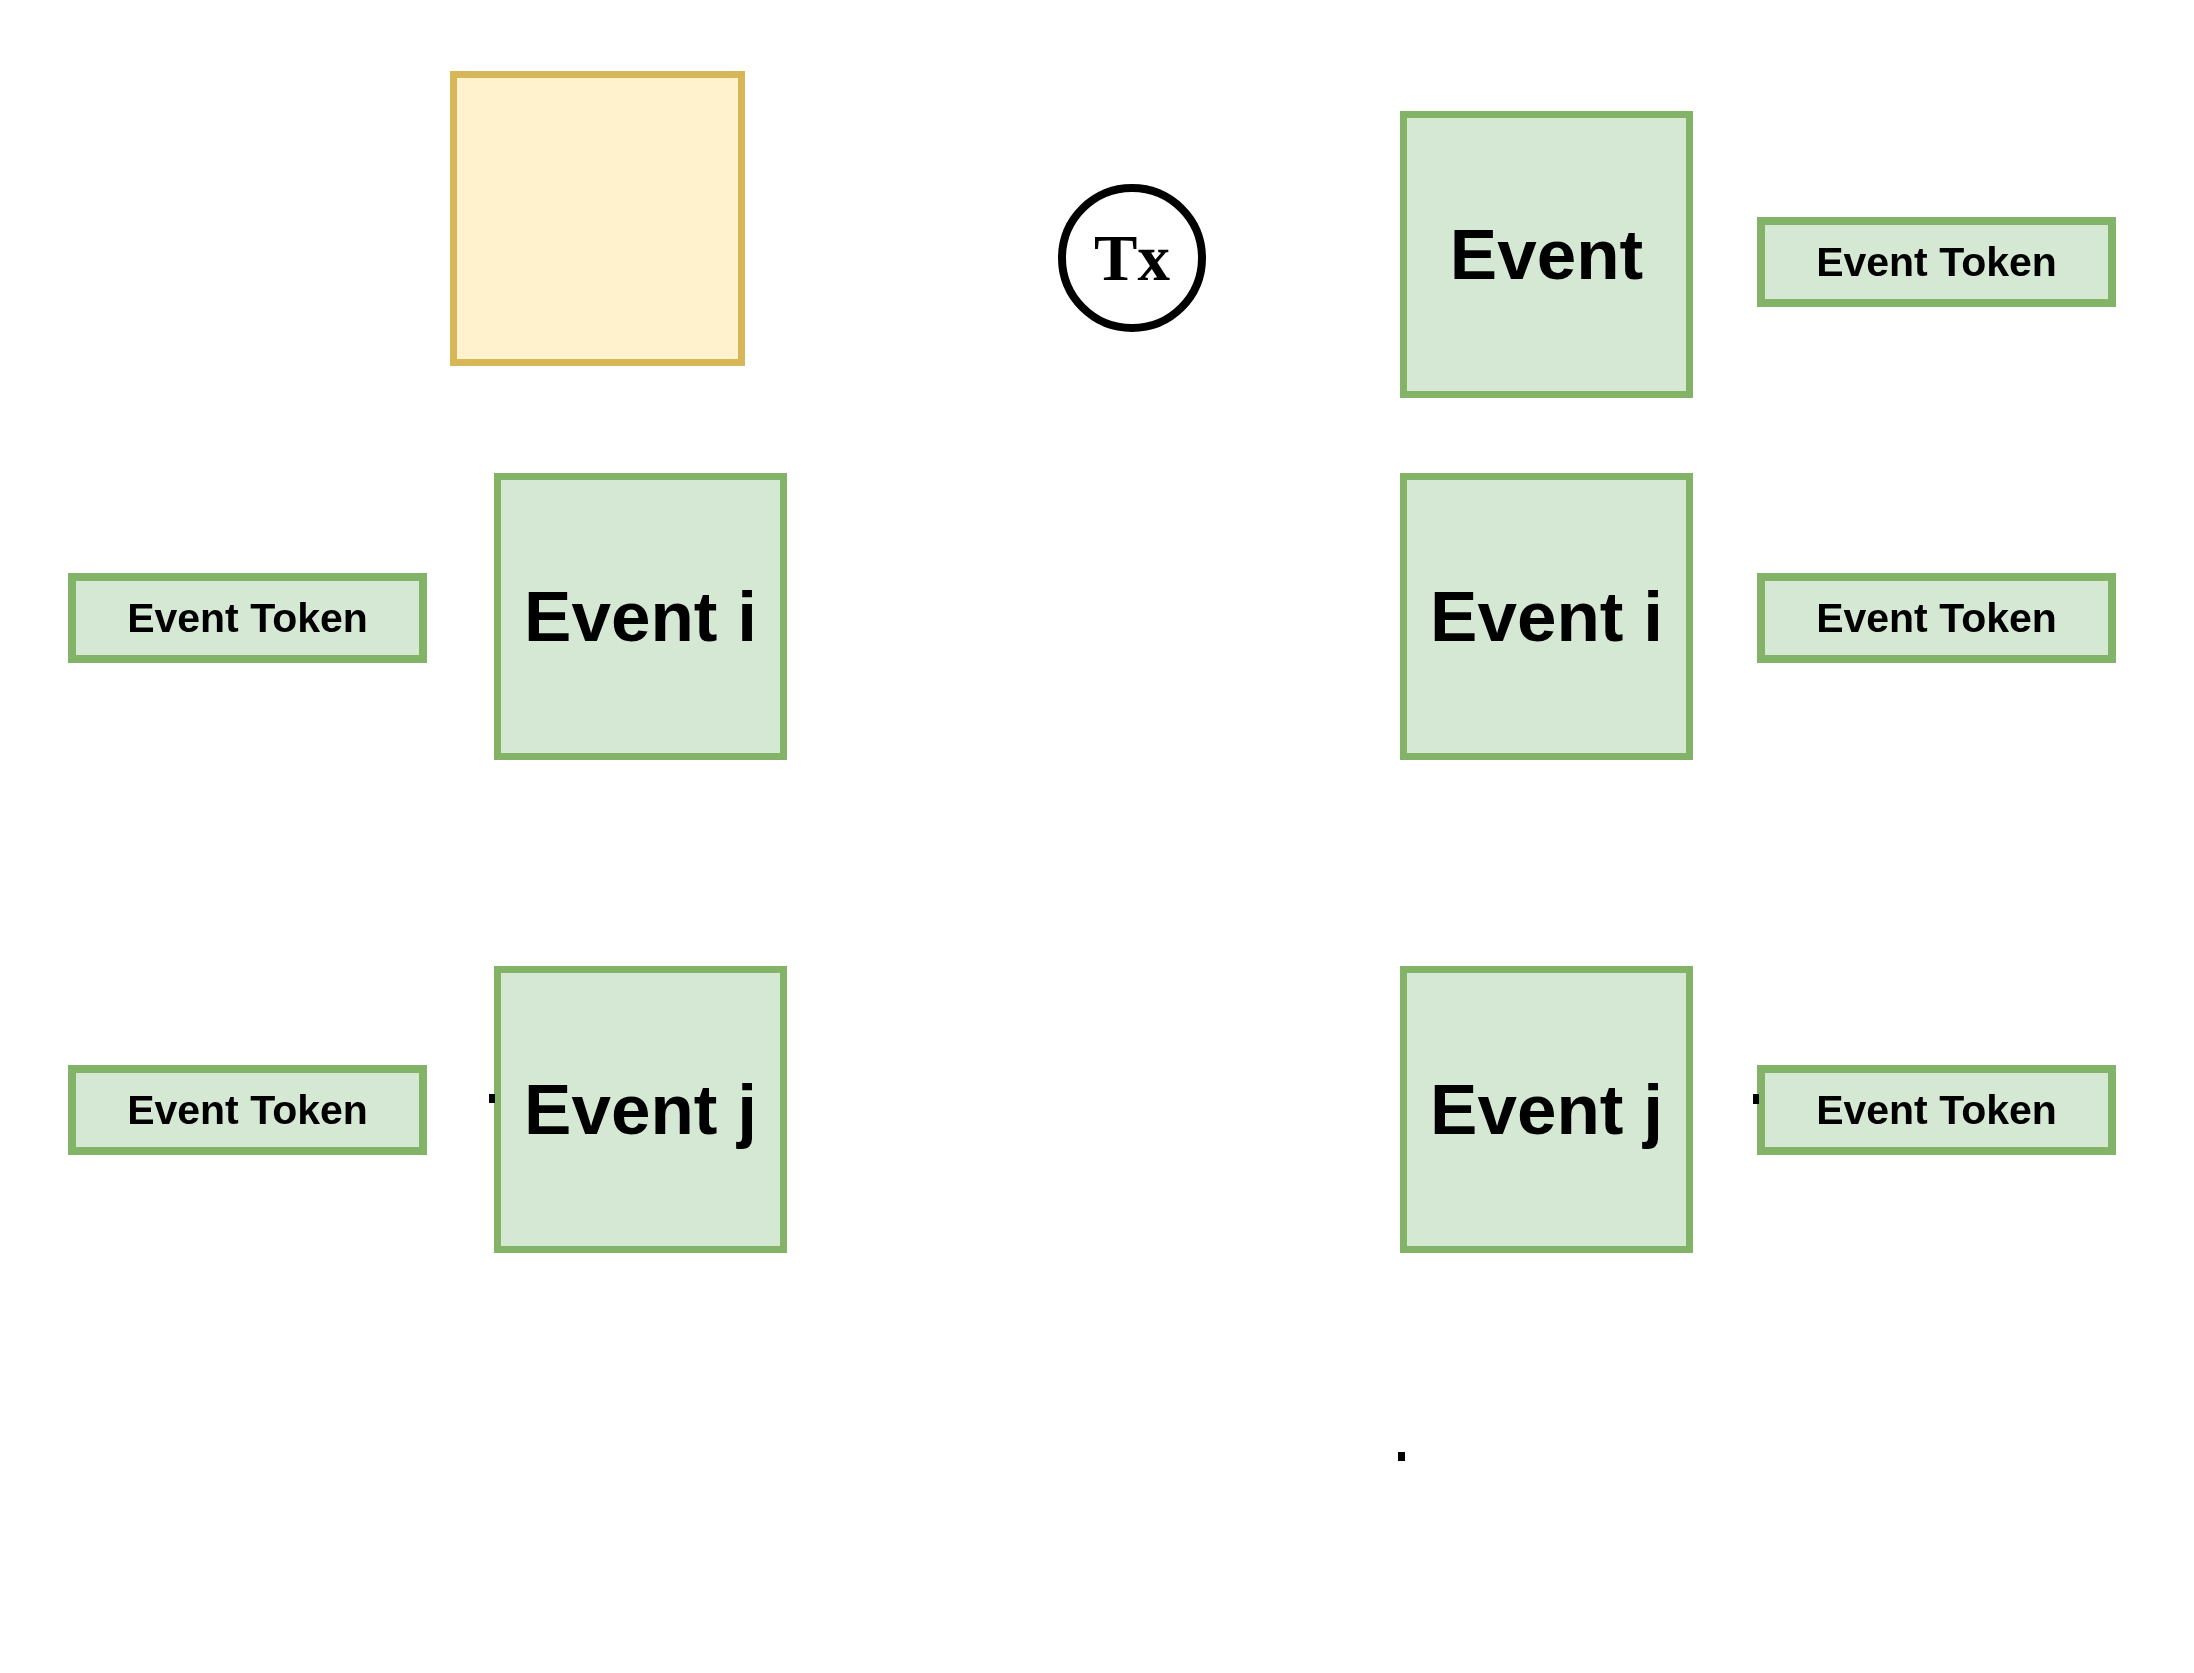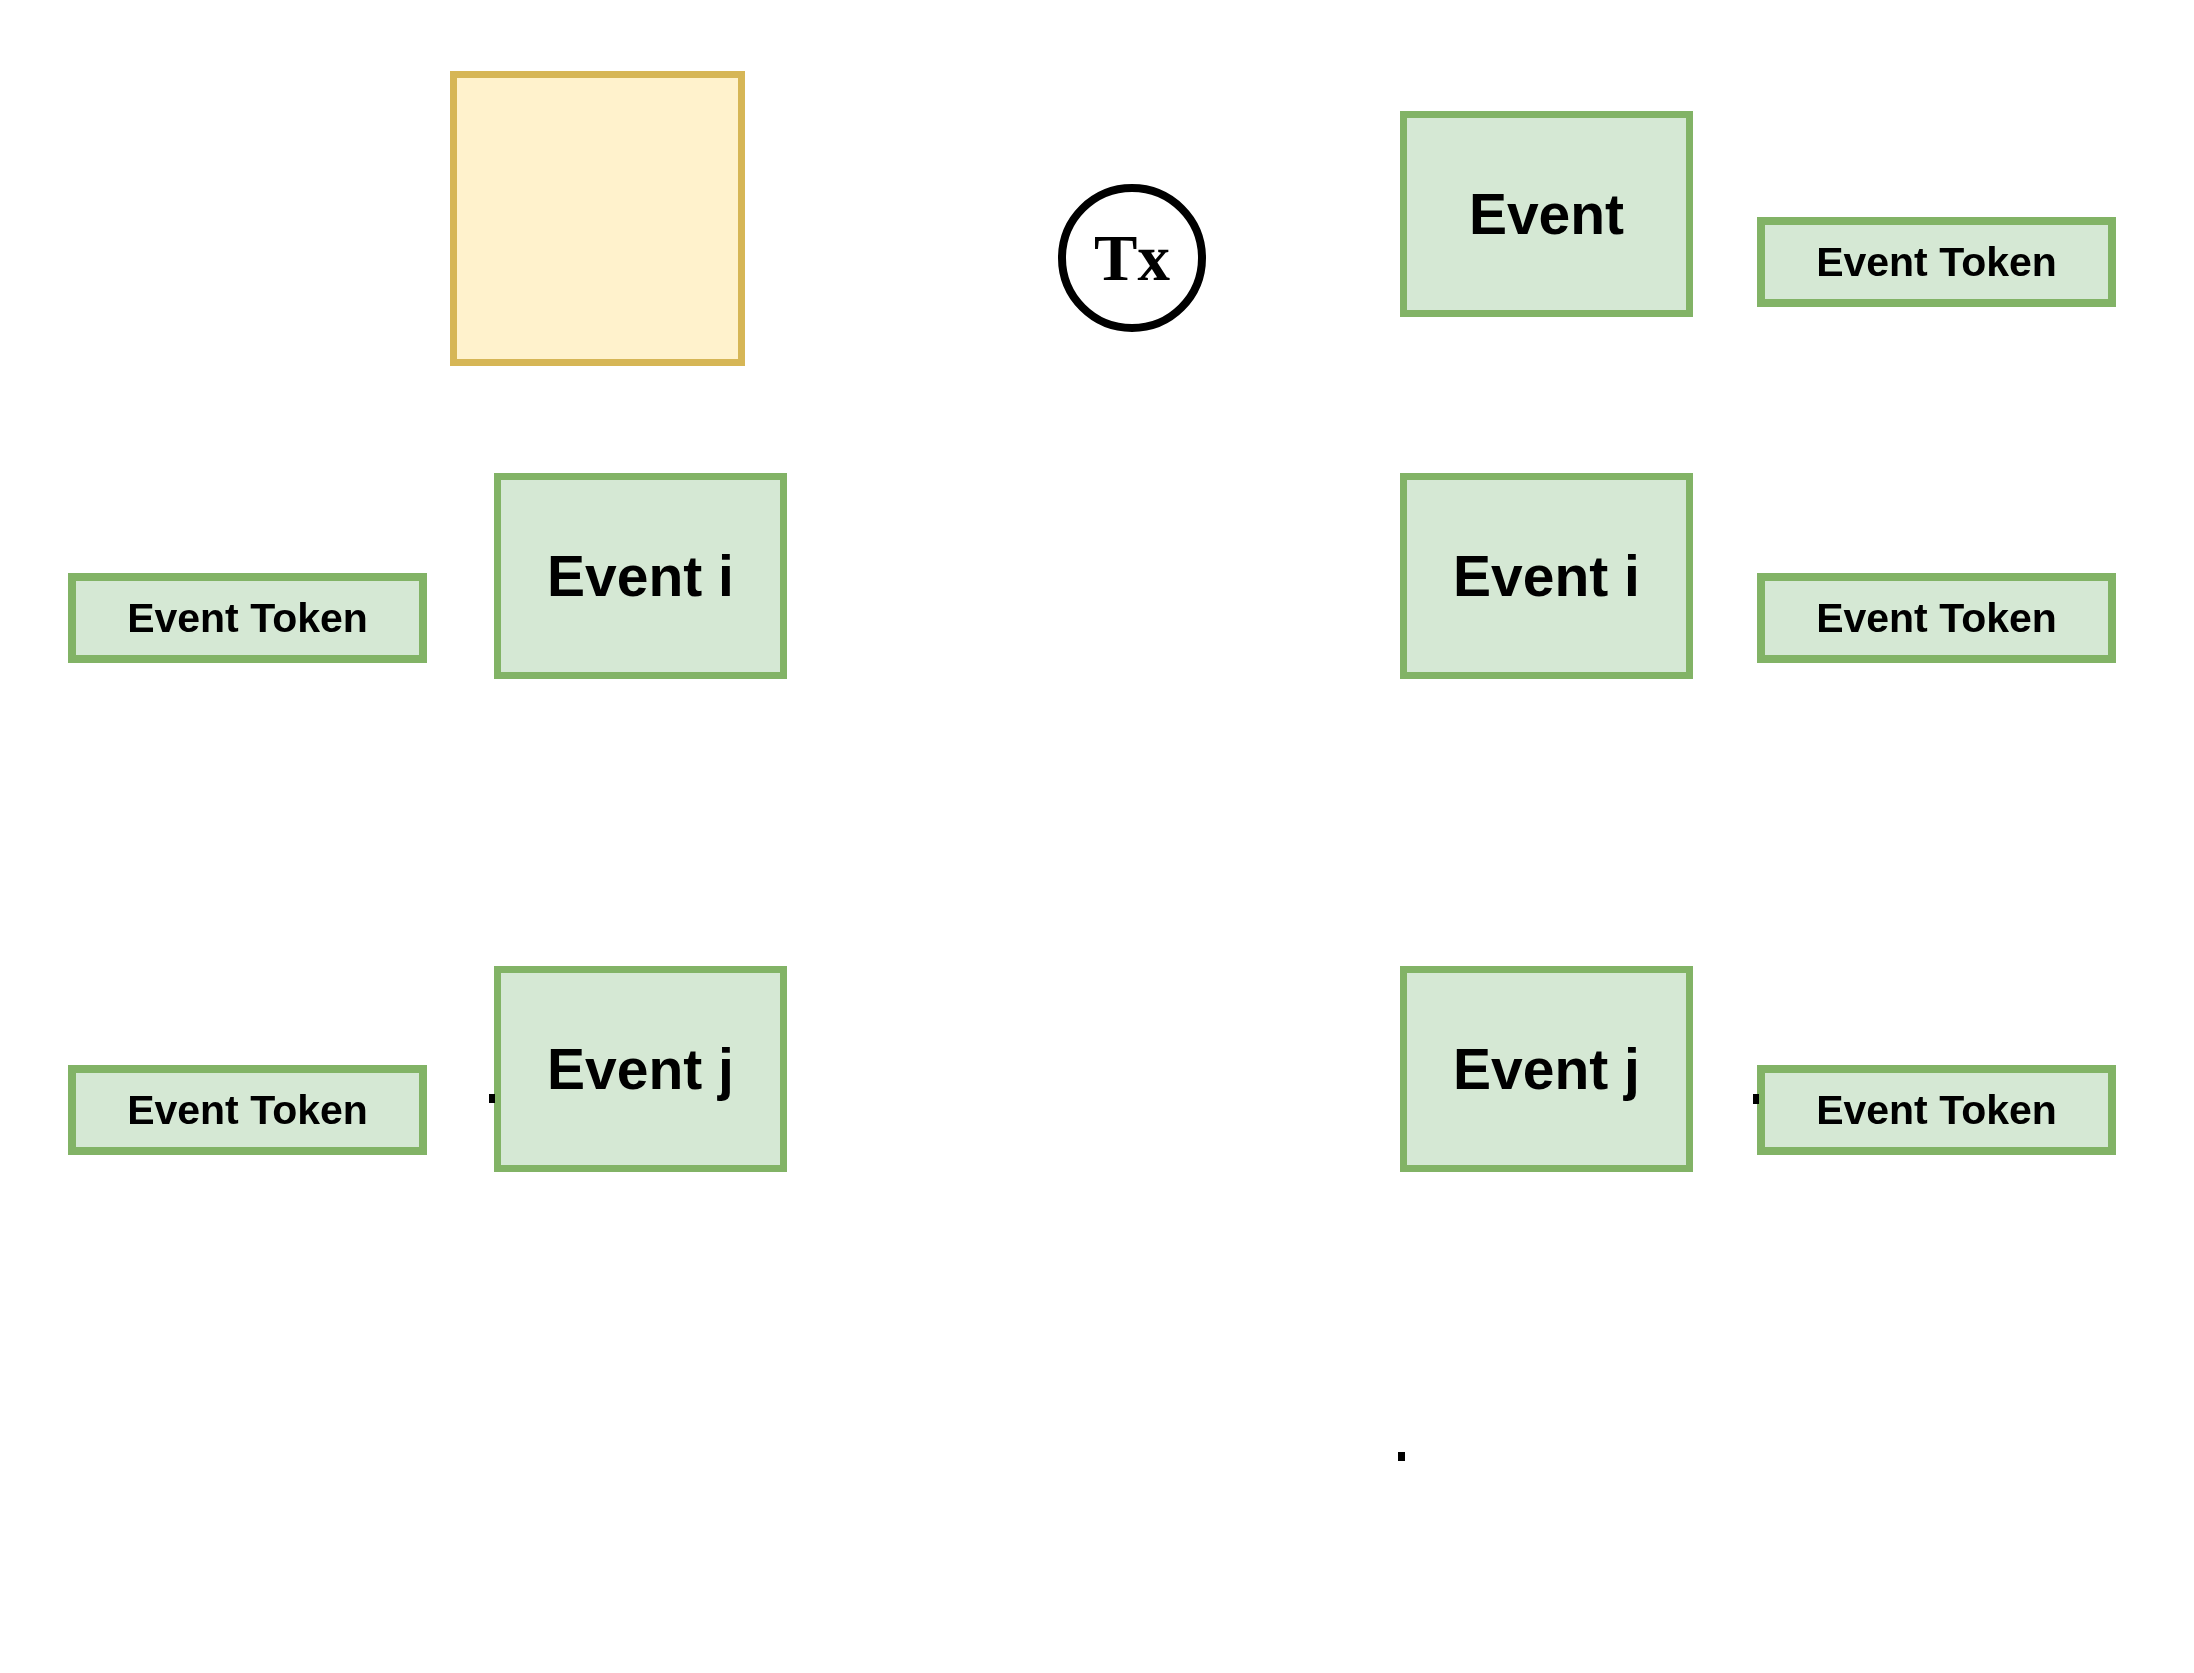--- a/index.html
+++ b/index.html
@@ -31,24 +31,24 @@
     box-sizing: border-box;
     display: flex;
     align-items: center;
     justify-content: center;
     text-align: center;
     font-weight: bold;
     color: var(--text-color);
   }
   .event-box {
     width: 293px;
-    height: 206px;
+    height: 287px;
     background: var(--green-fill);
     border: 7px solid var(--green-stroke);
-    font-size: 57px;
+    font-size: 71px;
   }
   .token-box {
     width: 359px;
     height: 90px;
     background: var(--green-fill);
     border: 8.4px solid var(--green-stroke);
     font-size: 41px;
   }
   .card {
     width: 295px;

